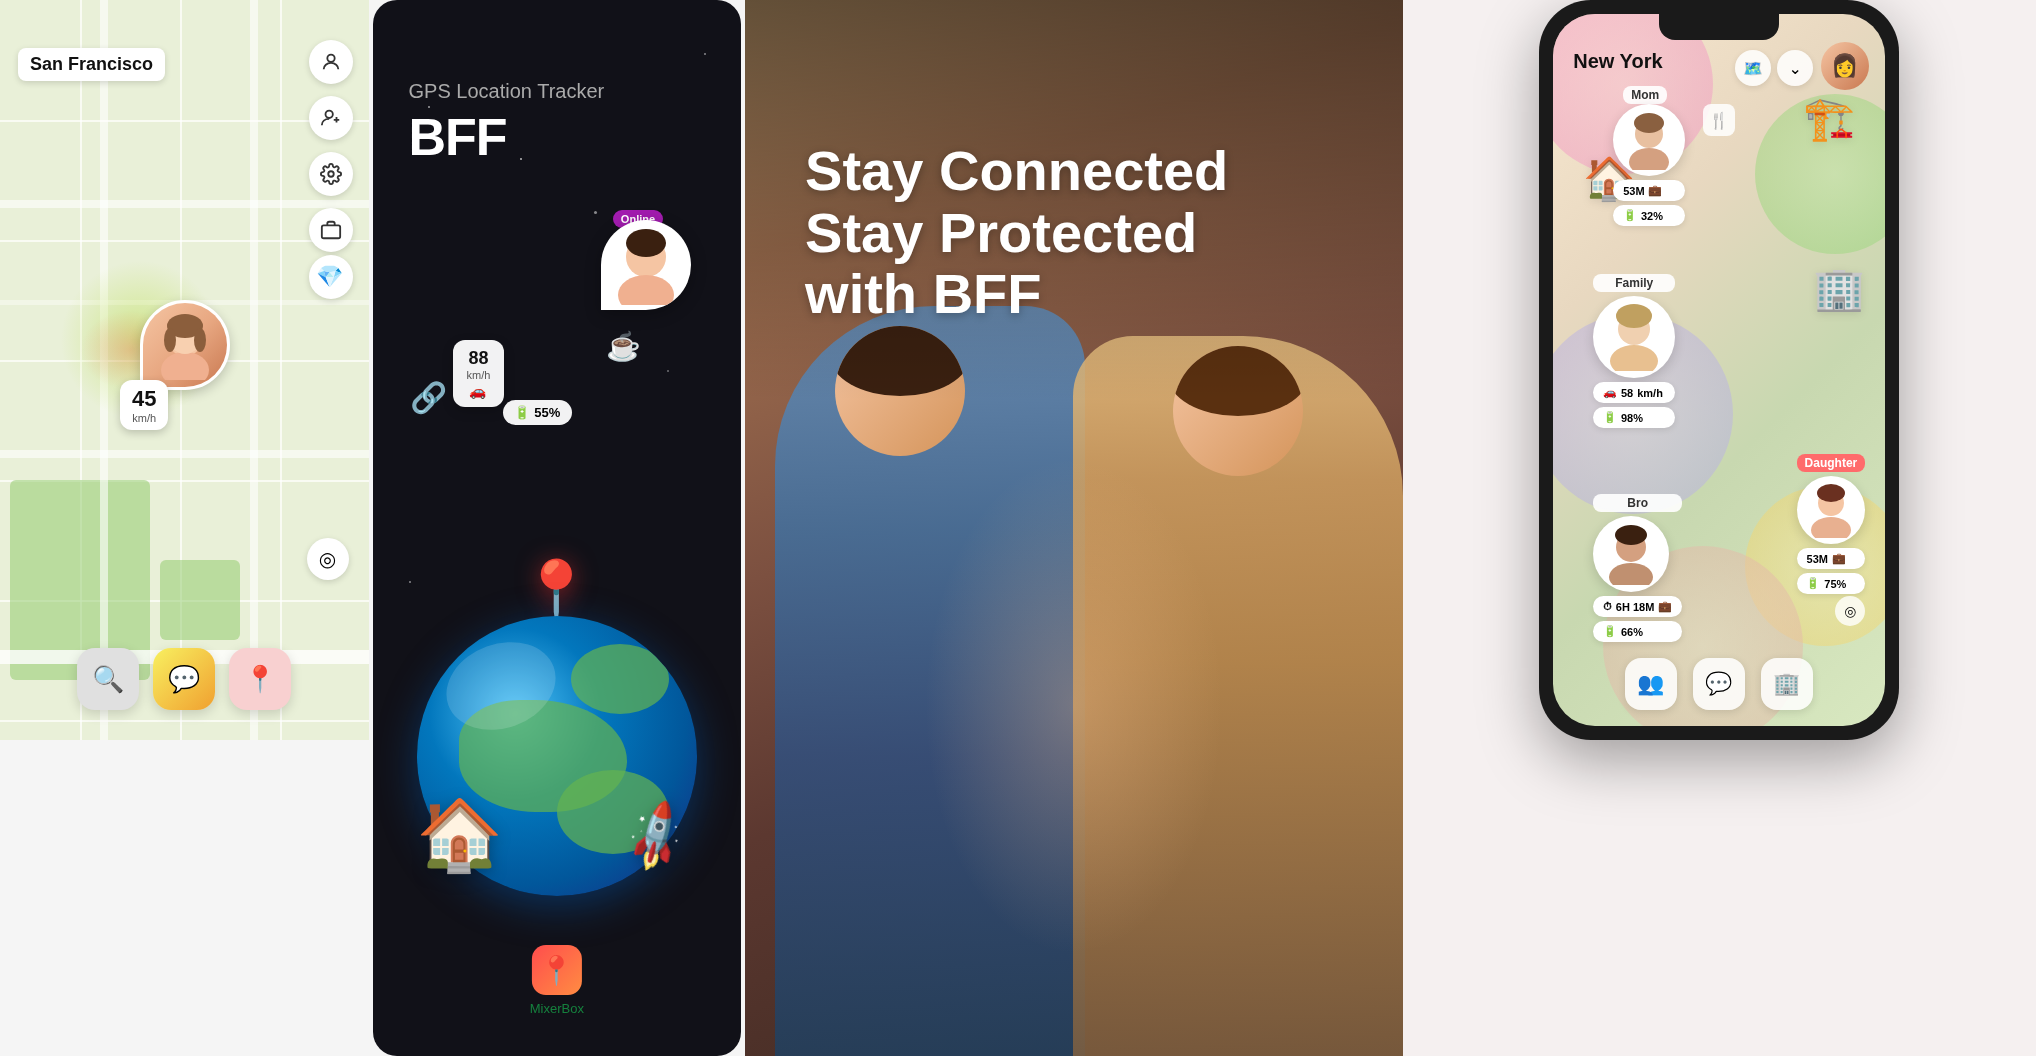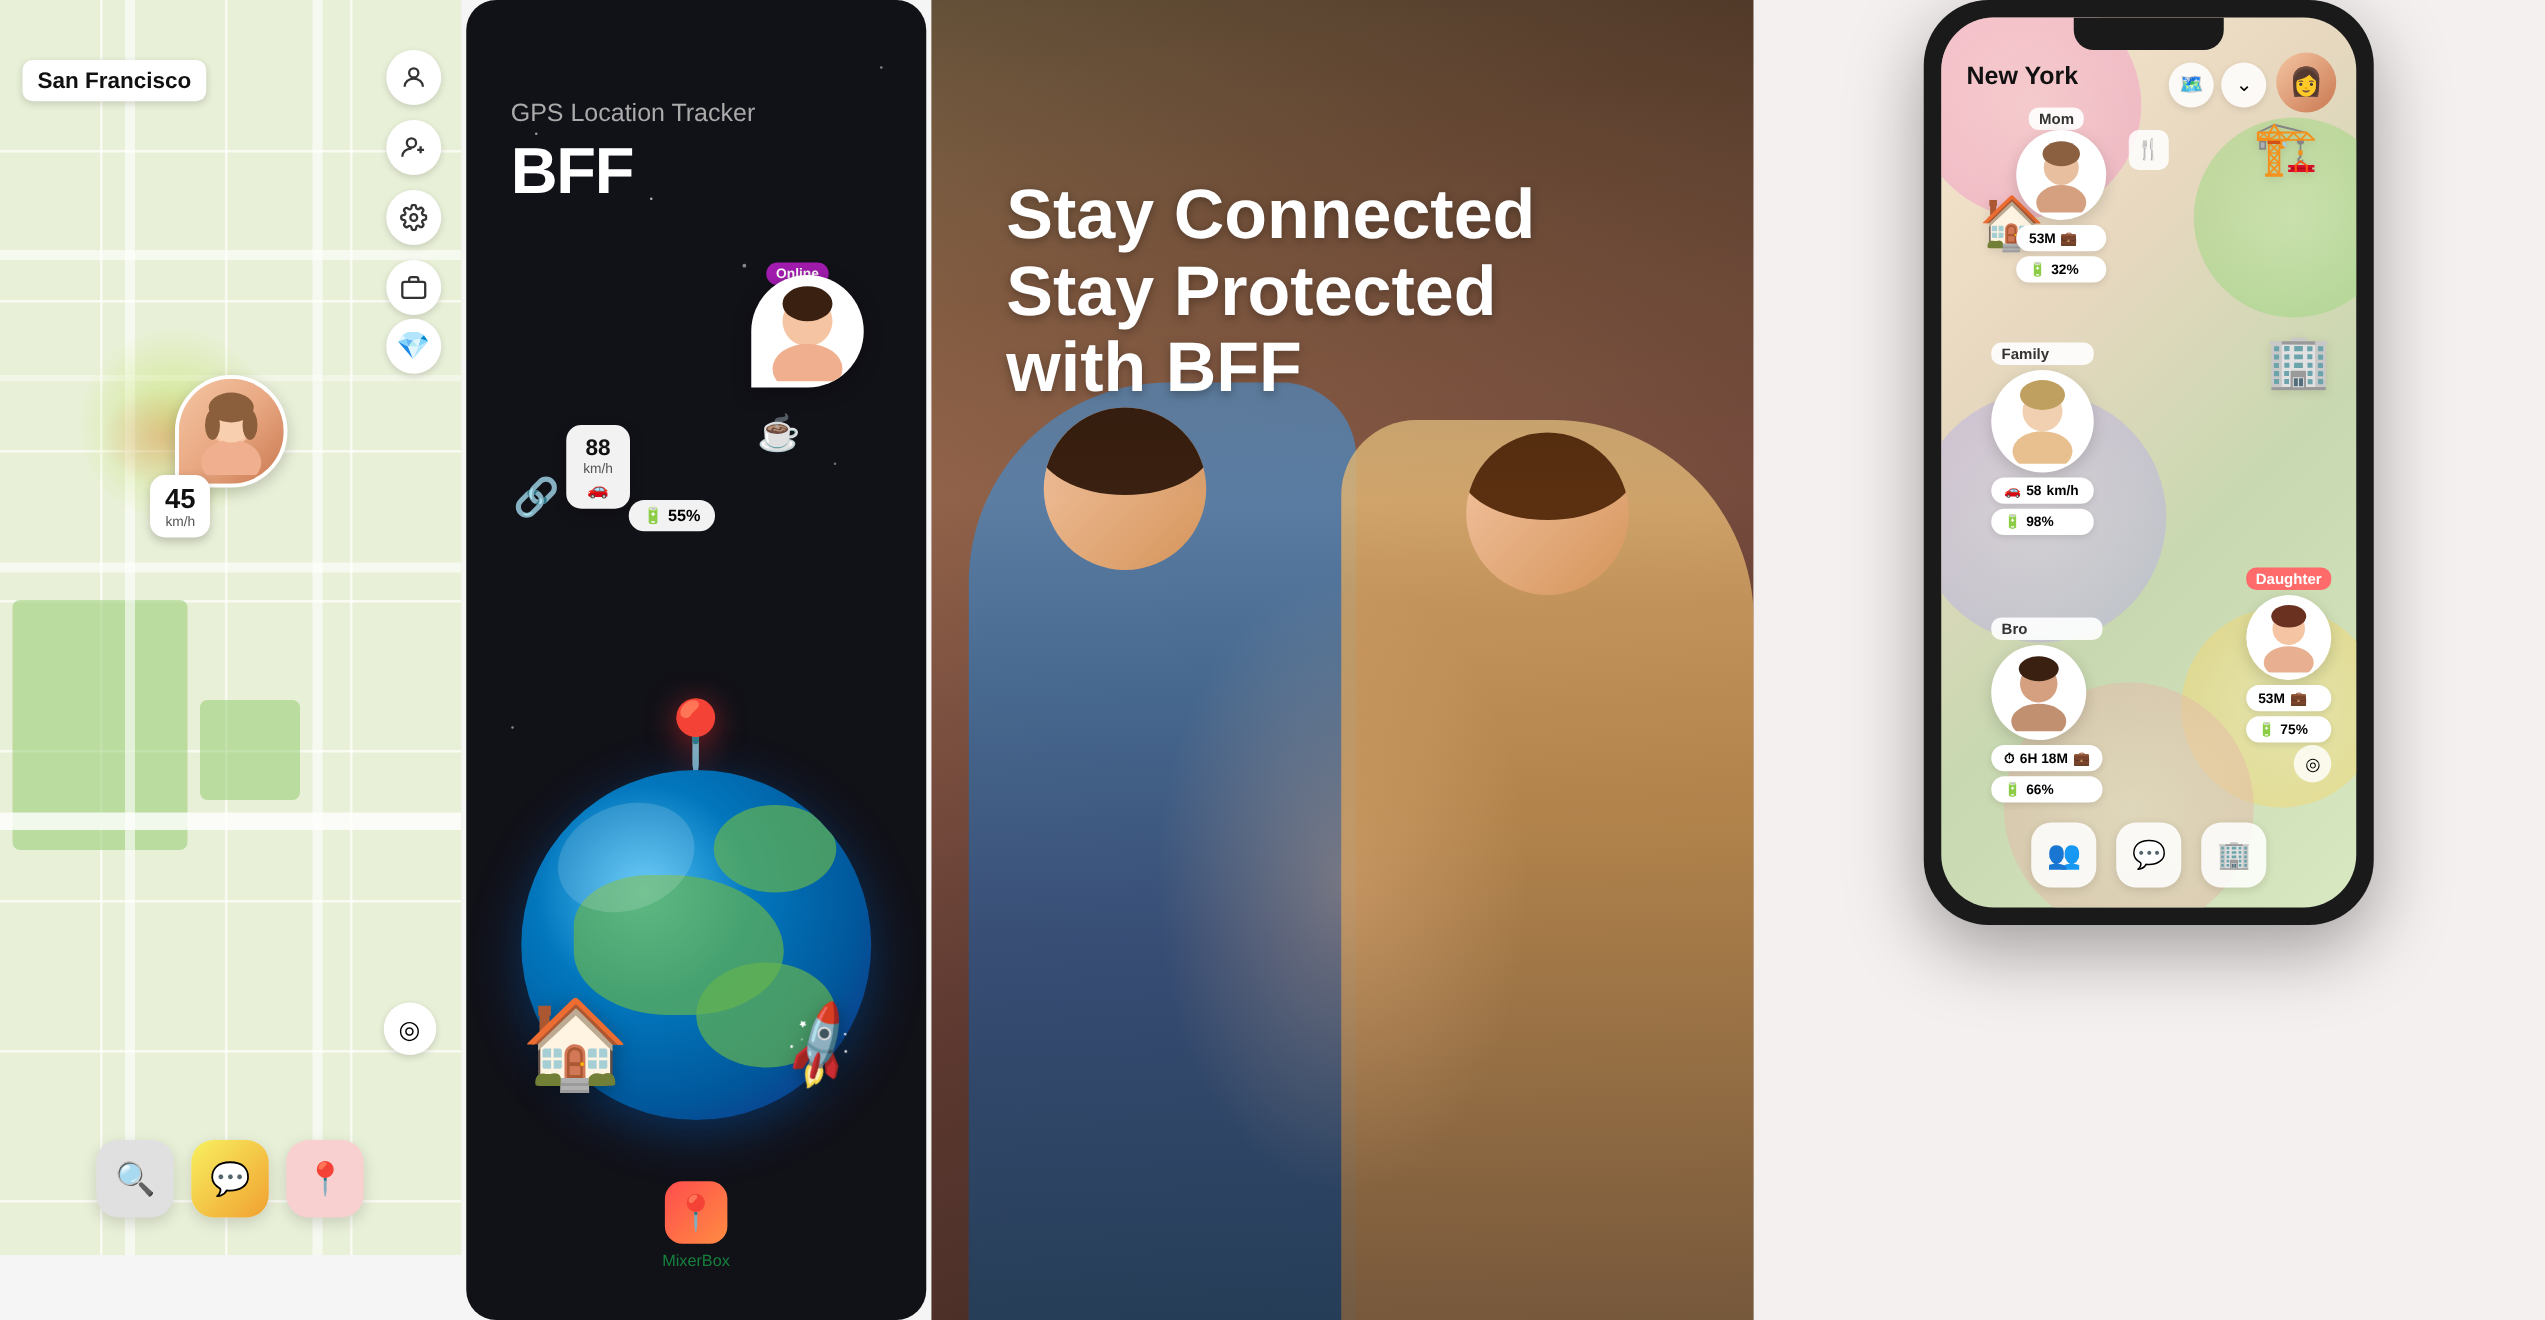--- a/index.html
+++ b/index.html
@@ -8,21 +8,21 @@
       height: 1056px;
       display: flex;
       background: #f5f5f5;
       font-family: -apple-system, BlinkMacSystemFont, 'Helvetica Neue', Arial, sans-serif;
       overflow: hidden;
     }
 
     
     .panel1 {
       width: 370px;
-      height: 1004px;
+      height: 740px;
       background: #e8e8e8;
       position: relative;
       overflow: hidden;
     }
 
     .map-bg {
       position: absolute;
       inset: 0;
       background: #e9f0d8;
     }
@@ -510,20 +510,21 @@
     }
 
     .p4-name-label {
       position: absolute;
       background: rgba(255,255,255,0.9);
       border-radius: 8px;
       padding: 2px 8px;
       font-size: 12px;
       font-weight: 600;
       color: #333;
+      text-align: center;
     }
 
     .p4-info-badge {
       position: absolute;
       background: white;
       border-radius: 12px;
       padding: 4px 10px;
       font-size: 11px;
       font-weight: 600;
       box-shadow: 0 2px 6px rgba(0,0,0,0.1);

